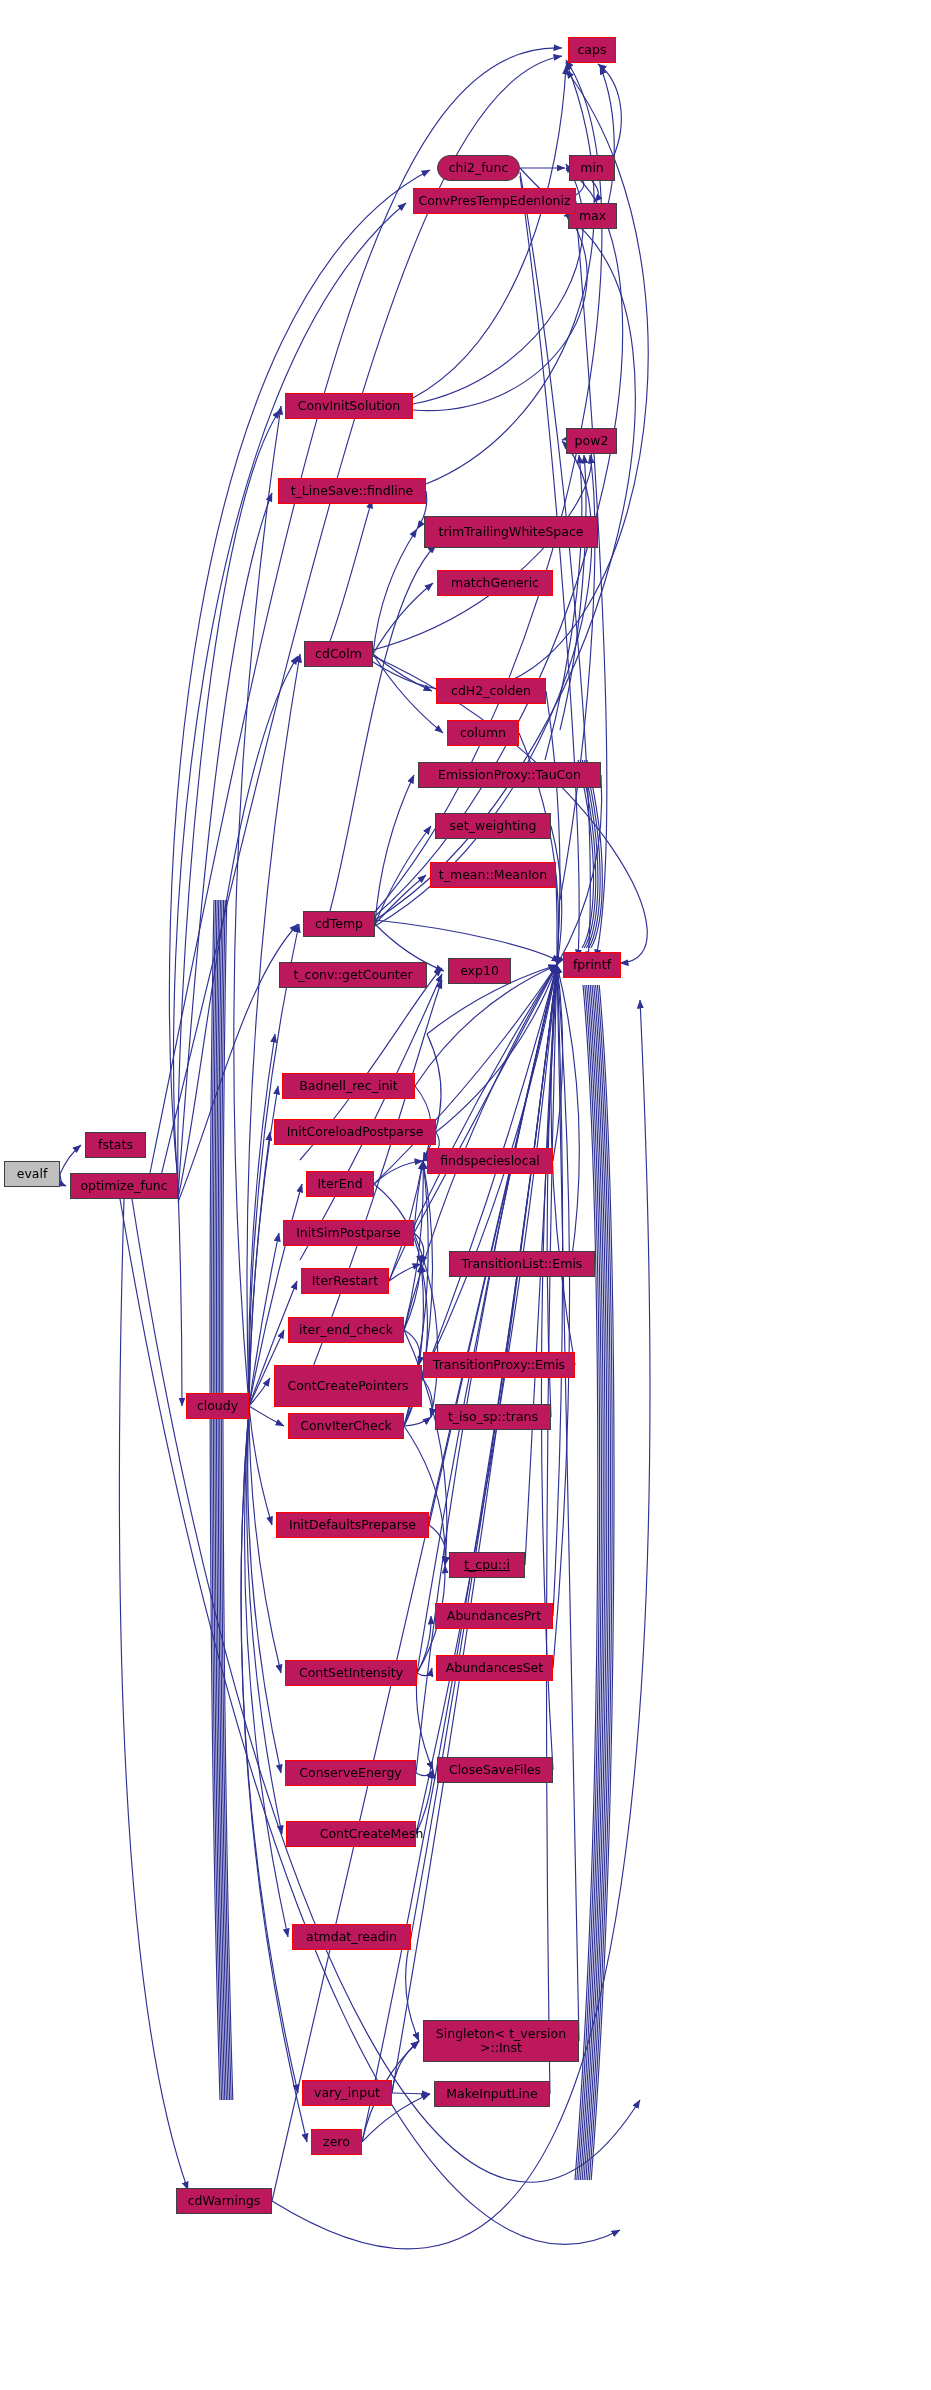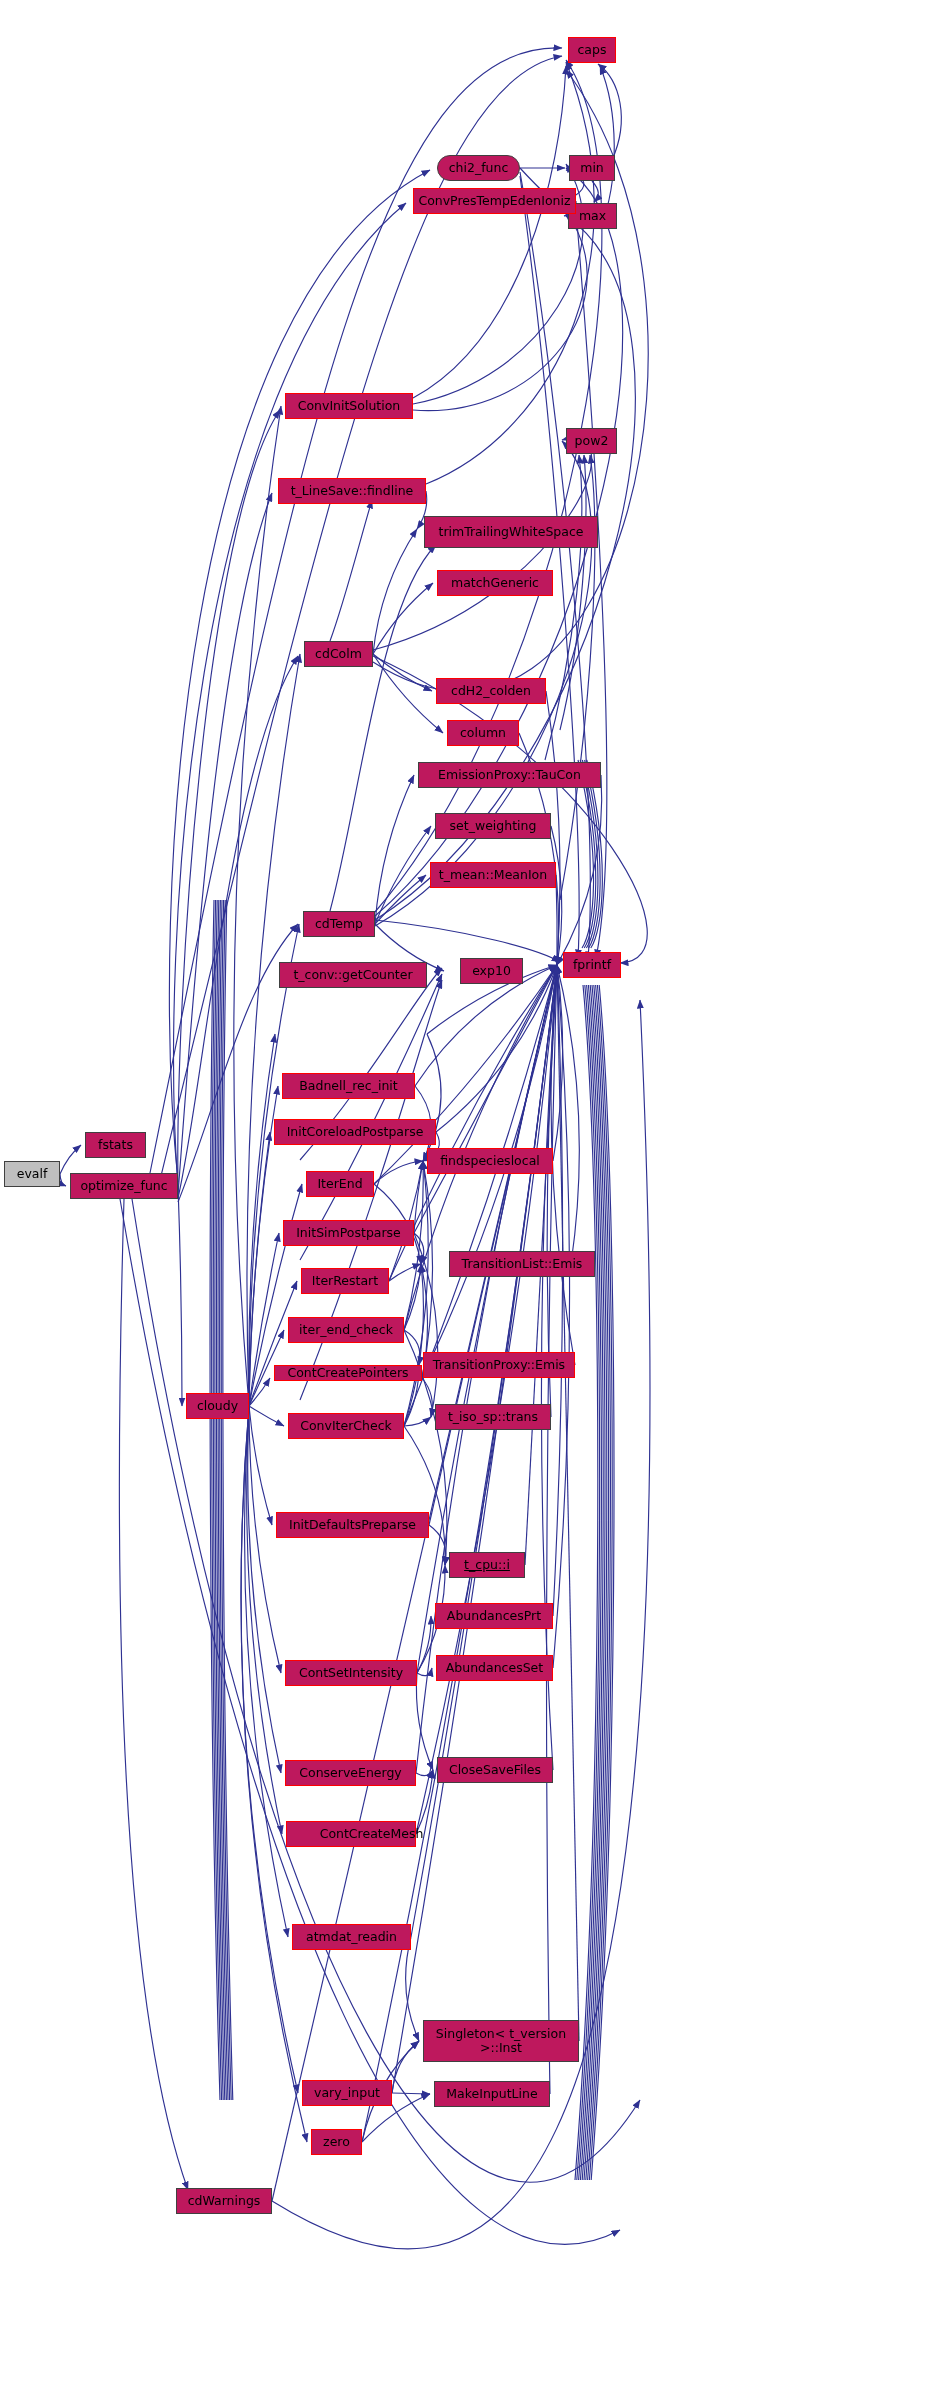--- a/index.html
+++ b/index.html
@@ -201,37 +201,37 @@
     <div class="node red" style="left: 278px; top: 478px; width: 148px; height: 26px;"><span>t_LineSave::findline</span></div>
     <div class="node black" style="left: 304px; top: 641px; width: 69px; height: 26px;"><span>cdColm</span></div>
     <div class="node black" style="left: 303px; top: 911px; width: 72px; height: 26px;"><span>cdTemp</span></div>
     <div class="node black" style="left: 279px; top: 962px; width: 148px; height: 26px;"><span>t_conv::getCounter</span></div>
     <div class="node red" style="left: 282px; top: 1073px; width: 133px; height: 26px;"><span>Badnell_rec_init</span></div>
     <div class="node red" style="left: 274px; top: 1119px; width: 162px; height: 26px;"><span>InitCoreloadPostparse</span></div>
     <div class="node red" style="left: 306px; top: 1171px; width: 68px; height: 26px;"><span>IterEnd</span></div>
     <div class="node red" style="left: 283px; top: 1220px; width: 131px; height: 26px;"><span>InitSimPostparse</span></div>
     <div class="node red" style="left: 301px; top: 1268px; width: 88px; height: 26px;"><span>IterRestart</span></div>
     <div class="node red" style="left: 288px; top: 1317px; width: 116px; height: 26px;"><span>iter_end_check</span></div>
-    <div class="node red" style="left: 274px; top: 1365px; width: 148px; height: 16px;"><span>ContCreatePointers</span></div>
+    <div class="node red" style="left: 274px; top: 1365px; width: 148px; height: 42px;"><span>ContCreatePointers</span></div>
     <div class="node red" style="left: 288px; top: 1413px; width: 116px; height: 26px;"><span>ConvIterCheck</span></div>
     <div class="node red" style="left: 276px; top: 1512px; width: 153px; height: 26px;"><span>InitDefaultsPreparse</span></div>
     <div class="node red" style="left: 285px; top: 1660px; width: 132px; height: 26px;"><span>ContSetIntensity</span></div>
     <div class="node red" style="left: 285px; top: 1760px; width: 131px; height: 26px;"><span>ConserveEnergy</span></div>
     <div class="node red" style="left: 286px; top: 1821px; width: 130px; height: 26px; padding-left: 41px;"><span>ContCreateMesh</span></div>
     <div class="node red" style="left: 292px; top: 1924px; width: 119px; height: 26px;"><span>atmdat_readin</span></div>
     <div class="node red" style="left: 302px; top: 2080px; width: 90px; height: 26px;"><span>vary_input</span></div>
     <div class="node red" style="left: 311px; top: 2129px; width: 51px; height: 26px;"><span>zero</span></div>
     <div class="node black" style="left: 424px; top: 516px; width: 174px; height: 32px;"><span>trimTrailingWhiteSpace</span></div>
     <div class="node red" style="left: 437px; top: 570px; width: 116px; height: 26px;"><span>matchGeneric</span></div>
     <div class="node red" style="left: 436px; top: 678px; width: 110px; height: 26px;"><span>cdH2_colden</span></div>
     <div class="node red" style="left: 447px; top: 720px; width: 72px; height: 26px;"><span>column</span></div>
     <div class="node black" style="left: 418px; top: 762px; width: 183px; height: 26px;"><span>EmissionProxy::TauCon</span></div>
     <div class="node black" style="left: 435px; top: 813px; width: 116px; height: 26px;"><span>set_weighting</span></div>
     <div class="node red" style="left: 430px; top: 862px; width: 126px; height: 26px;"><span>t_mean::MeanIon</span></div>
-    <div class="node black" style="left: 460px; top: 958px; width: 63px; height: 26px;"><span>exp10</span></div>
+    <div class="node black" style="left: 448px; top: 958px; width: 63px; height: 26px;"><span>exp10</span></div>
     <div class="node red" style="left: 427px; top: 1148px; width: 126px; height: 26px;"><span>findspecieslocal</span></div>
     <div class="node black" style="left: 449px; top: 1251px; width: 146px; height: 26px;"><span>TransitionList::Emis</span></div>
     <div class="node red" style="left: 423px; top: 1352px; width: 152px; height: 26px;"><span>TransitionProxy::Emis</span></div>
     <div class="node black" style="left: 435px; top: 1404px; width: 116px; height: 26px;"><span>t_iso_sp::trans</span></div>
     <div class="node black" style="left: 449px; top: 1552px; width: 76px; height: 26px; text-decoration: underline;"><span>t_cpu::i</span></div>
     <div class="node red" style="left: 435px; top: 1603px; width: 118px; height: 26px;"><span>AbundancesPrt</span></div>
     <div class="node red" style="left: 436px; top: 1655px; width: 117px; height: 26px;"><span>AbundancesSet</span></div>
     <div class="node black" style="left: 437px; top: 1757px; width: 116px; height: 26px;"><span>CloseSaveFiles</span></div>
     <div class="node black" style="left: 423px; top: 2020px; width: 156px; height: 42px;"><span style="line-height: 1.15;">Singleton&lt; t_version
 &gt;::Inst</span></div>

